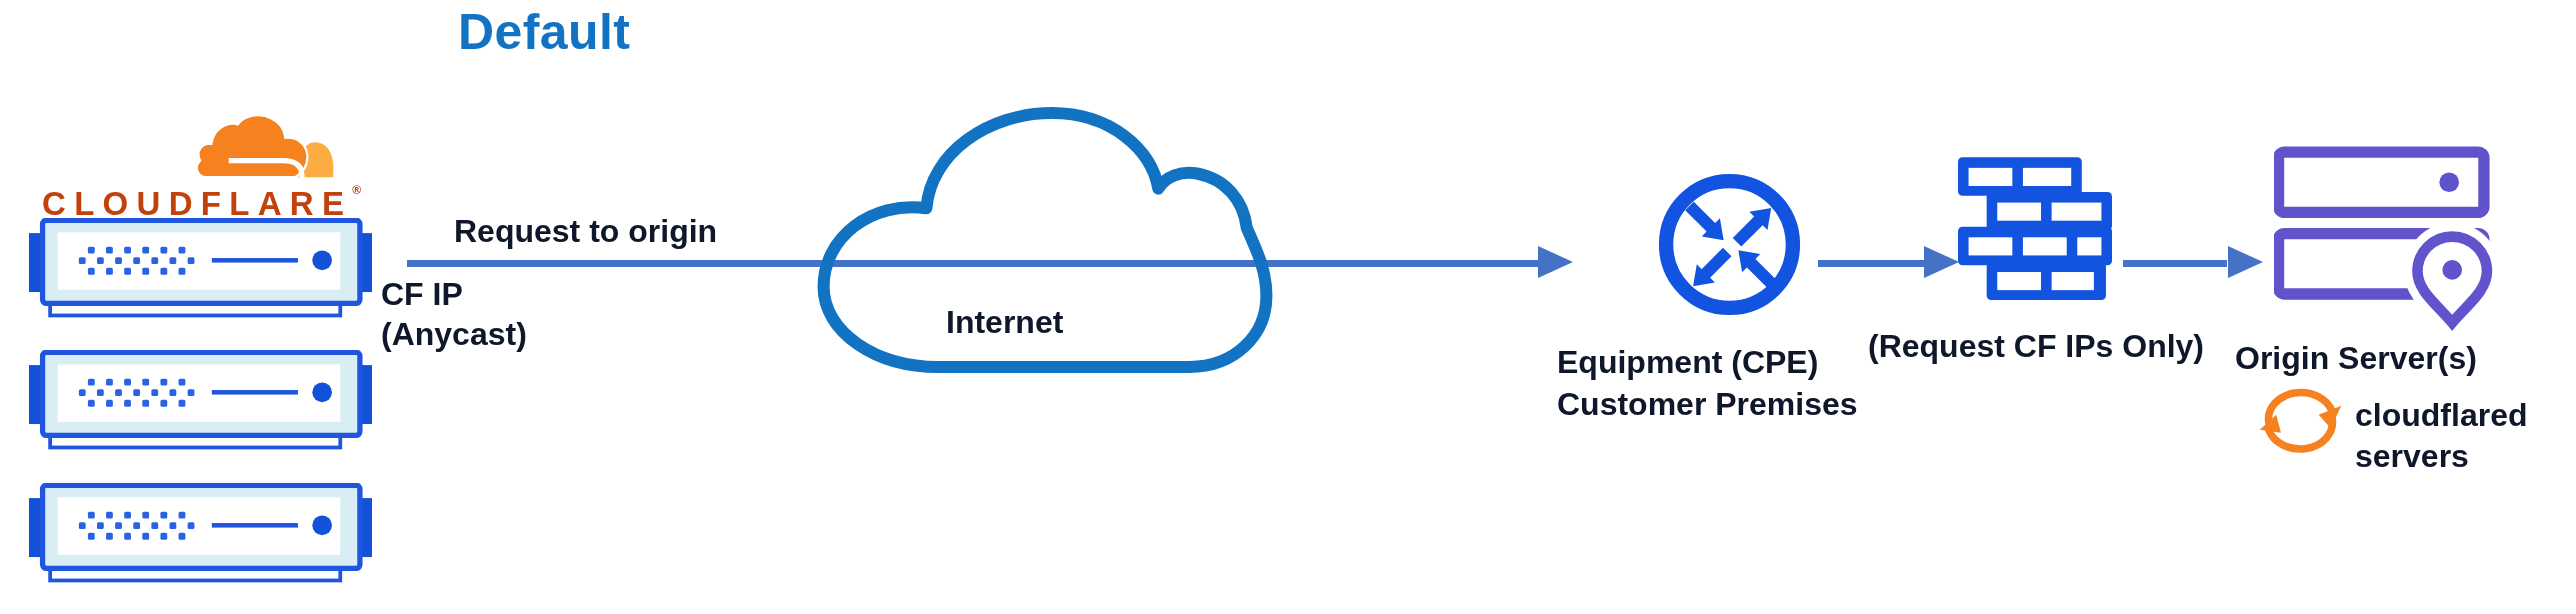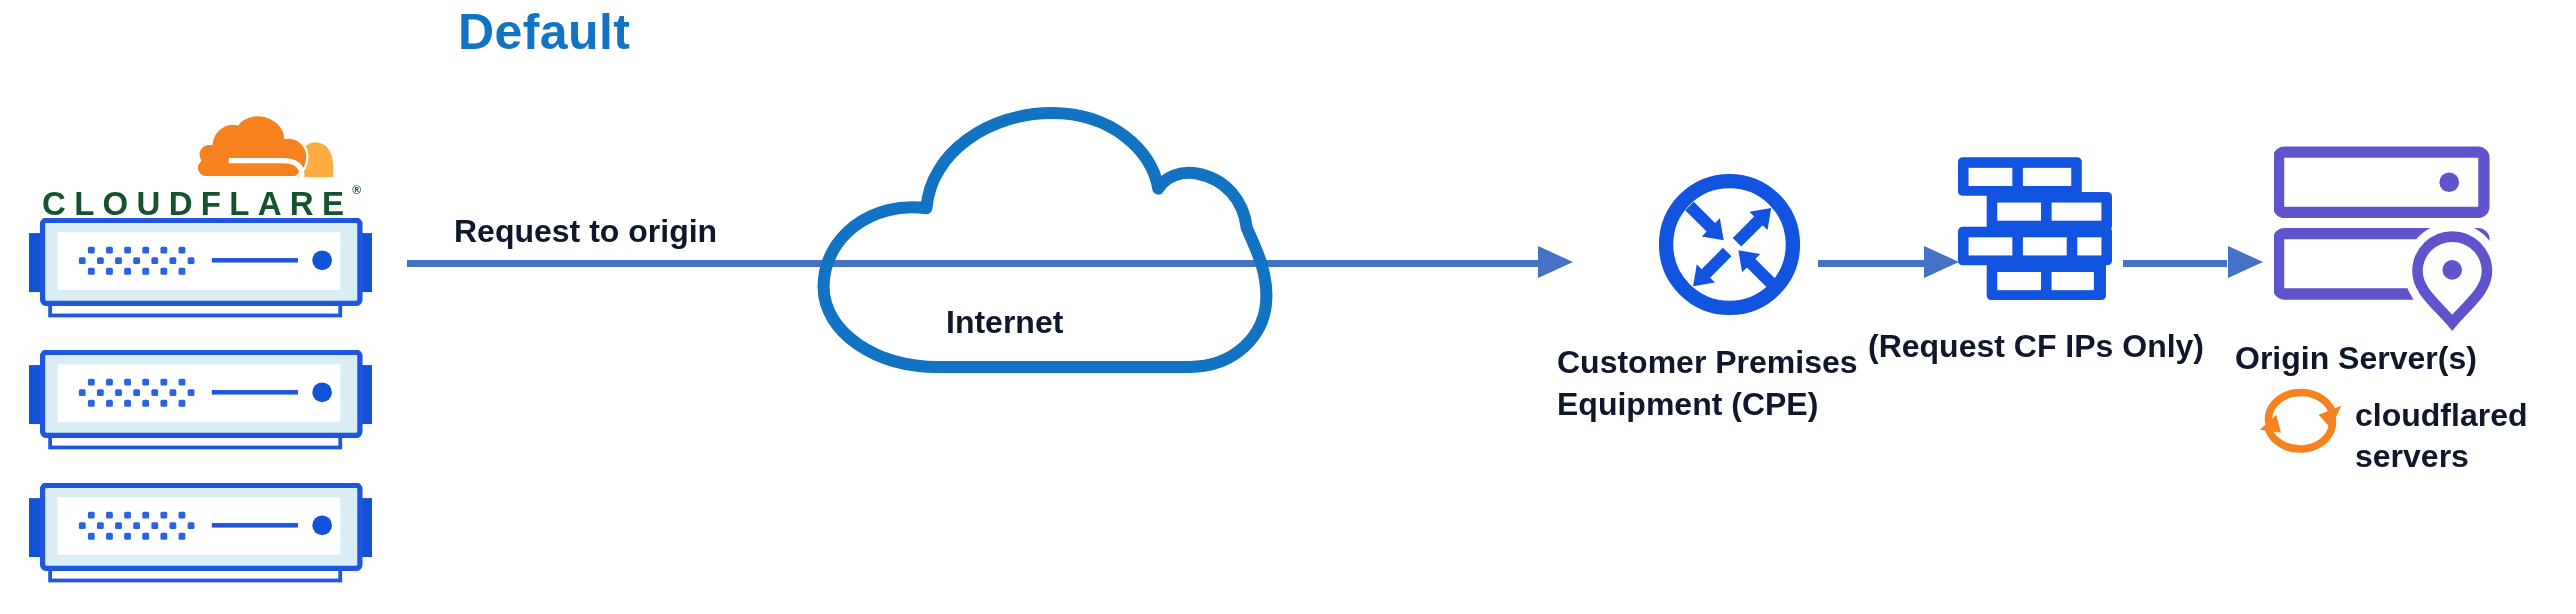--- a/index.html
+++ b/index.html
@@ -5,21 +5,21 @@
   html,body{margin:0;padding:0;background:#fff;}
   .stage{
     position:relative;width:2576px;height:614px;background:#ffffff;overflow:hidden;
     font-family:"Liberation Sans", sans-serif;
   }
   .abs{position:absolute;}
   .diagram-title{
     left:434px;top:3px;font-size:50px;font-weight:700;color:#1272C4;letter-spacing:0.4px;margin-left:24px;
   }
   .wordmark{
-    left:42px;top:183px;font-size:33px;font-weight:800;letter-spacing:8.3px;color:#14532d;white-space:nowrap;
+    left:42px;top:183px;font-size:33px;font-weight:800;letter-spacing:8.3px;color:#c2410c;white-space:nowrap;
   }
   .wordmark sup{font-size:12px;letter-spacing:0;vertical-align:21px;}
   .blue-label{color:#0f172a;font-size:32px;line-height:42px;white-space:nowrap;font-weight:bold;}
   .request-label{left:454px;top:210px;}
   .cfip-label{left:381px;top:274px;line-height:40px;}
   .internet-label{left:929px;top:301px;margin-left:17px;}
   .cpe-label{left:1557px;top:341px;}
   .firewall-label{left:1862px;top:325px;width:348px;text-align:center;}
   .origin-label{left:2235px;top:337px;}
   .cloudflared-note{left:2355px;top:395px;line-height:41px;}
@@ -153,20 +153,24 @@
         <rect x="128" y="66" width="9" height="9" rx="2"></rect>
         <rect x="152" y="66" width="9" height="9" rx="2"></rect>
         <rect x="176" y="66" width="9" height="9" rx="2"></rect>
         <rect x="200" y="66" width="9" height="9" rx="2"></rect>
     </g>
     <rect x="244" y="53" width="114" height="6" fill="#2056DD"></rect>
     <circle cx="390" cy="56" r="13" fill="#1152D8"></circle>
   </svg>
 
   <div class="abs blue-label request-label">Request to origin</div>
+  <div class="abs blue-label cfip-label">
+    <div>CF IP</div>
+    <div>(Anycast)</div>
+  </div>
 
   <svg class="abs internet-cloud" width="468" height="266" viewBox="0 0 618 352">
     <path d="M 168 344
              C 85 344, 16 298, 16 238
              C 16 172, 80 124, 152 134
              C 158 60, 235 8, 318 8
              C 396 8, 450 56, 459 108
              C 468 92, 490 84, 510 88
              C 548 95, 572 124, 576 160
              C 590 192, 602 216, 602 250
@@ -177,22 +181,22 @@
   <svg class="abs cpe-icon" width="151" height="151" viewBox="0 0 200 200">
     <circle cx="100" cy="100" r="84" fill="none" stroke="#1254DF" stroke-width="19"></circle>
     <g fill="#1254DF">
       <path transform="translate(47,49) rotate(45)" d="M0,-8 L40,-8 L40,-17 L64,0 L40,17 L40,8 L0,8 Z"></path>
       <path transform="translate(110,97) rotate(-45)" d="M0,-8 L40,-8 L40,-17 L64,0 L40,17 L40,8 L0,8 Z"></path>
       <path transform="translate(97,110) rotate(135)" d="M0,-8 L40,-8 L40,-17 L64,0 L40,17 L40,8 L0,8 Z"></path>
       <path transform="translate(157,153) rotate(225)" d="M0,-8 L40,-8 L40,-17 L64,0 L40,17 L40,8 L0,8 Z"></path>
     </g>
   </svg>
   <div class="abs blue-label cpe-label">
+    <div>Equipment (CPE)</div>
     <div>Customer Premises</div>
-    <div>Equipment (CPE)</div>
   </div>
 
   <svg class="abs firewall-icon" width="154" height="144" viewBox="0 0 204 190">
     <g fill="#1254DF">
       <rect x="0" y="0" width="164" height="51" rx="6"></rect>
       <rect x="38" y="46" width="166" height="51" rx="6"></rect>
       <rect x="0" y="92" width="204" height="51" rx="6"></rect>
       <rect x="38" y="138" width="158" height="51" rx="6"></rect>
     </g>
     <g fill="#ffffff">

